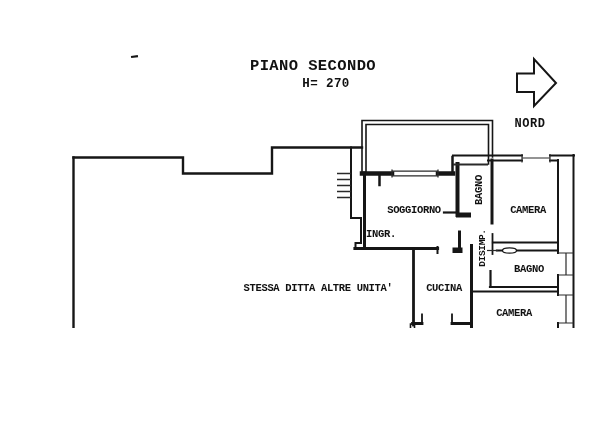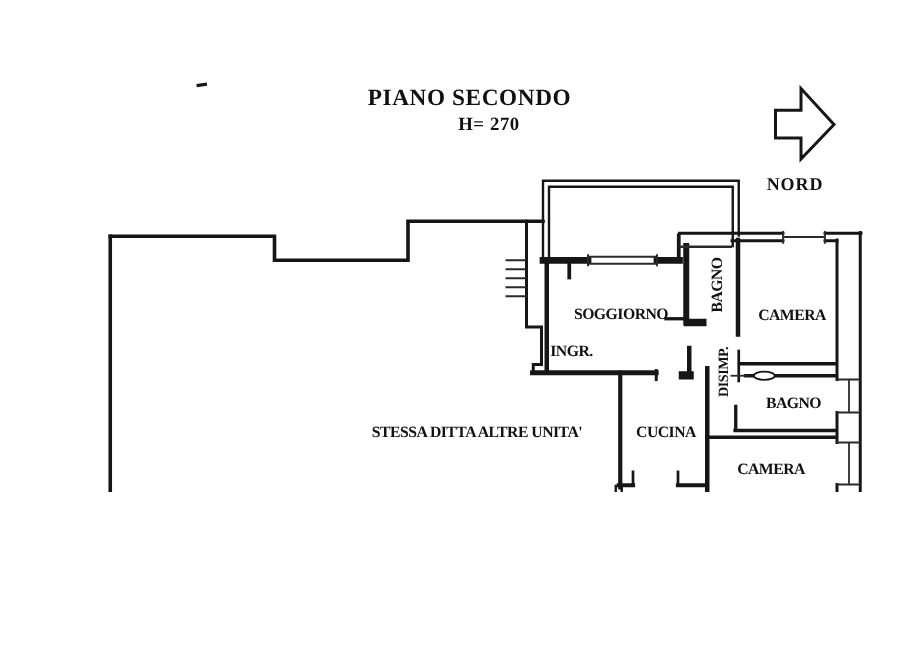--- a/index.html
+++ b/index.html
@@ -1,20 +1,20 @@
 <!DOCTYPE html>
 <html><head>
 <meta charset="utf-8">
 <style>
   html,body{margin:0;padding:0;background:#ffffff;}
   .stage{
     position:relative;
     width:609px;height:328px;
     background:#ffffff;
-    font-family:Liberation Serif, serif;
+    font-family:Liberation Mono, monospace;
     overflow:hidden;
   }
   svg{position:absolute;left:0;top:0;}
   .wall{stroke:#161616;fill:none;stroke-linecap:square;}
   .thin{stroke:#2a2a2a;fill:none;stroke-linecap:butt;}
   text{fill:#111111;font-weight:bold;}
   .title-txt{font-size:15.5px;letter-spacing:.4px;}
   .sub-txt{font-size:12.5px;letter-spacing:.4px;}
   .nord-txt{font-size:12px;letter-spacing:.6px;}
   .room-txt{font-size:10.5px;letter-spacing:-0.35px;}

